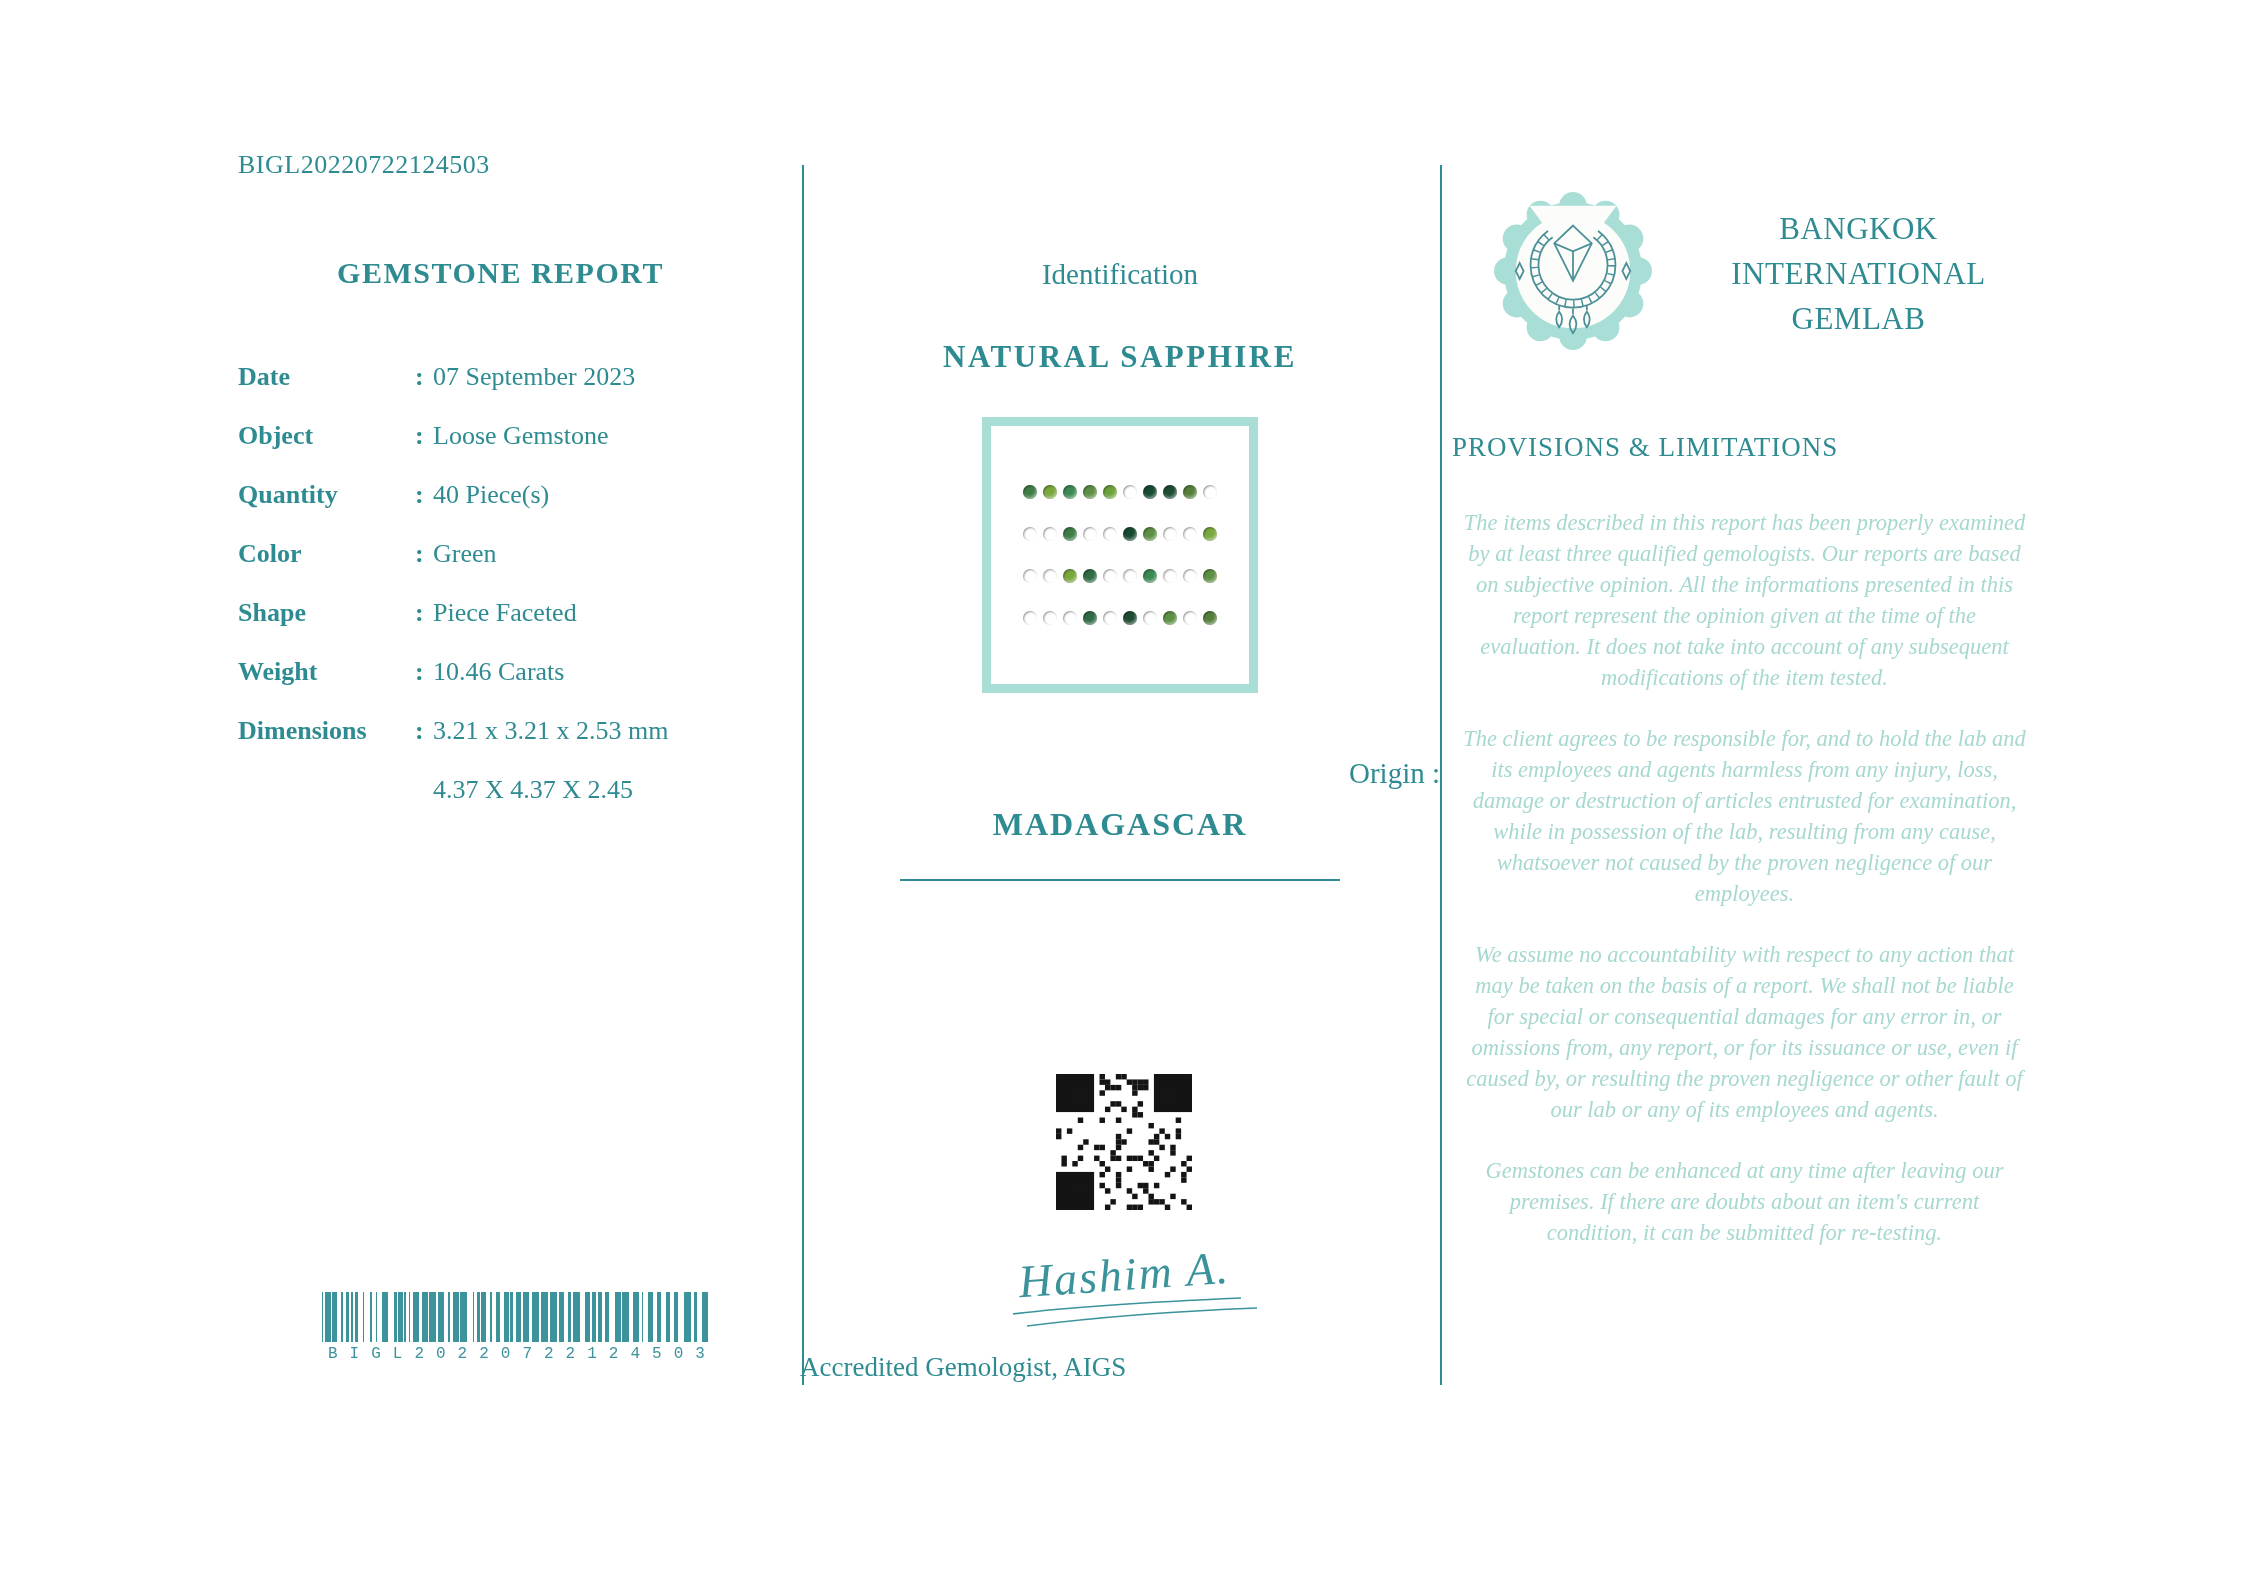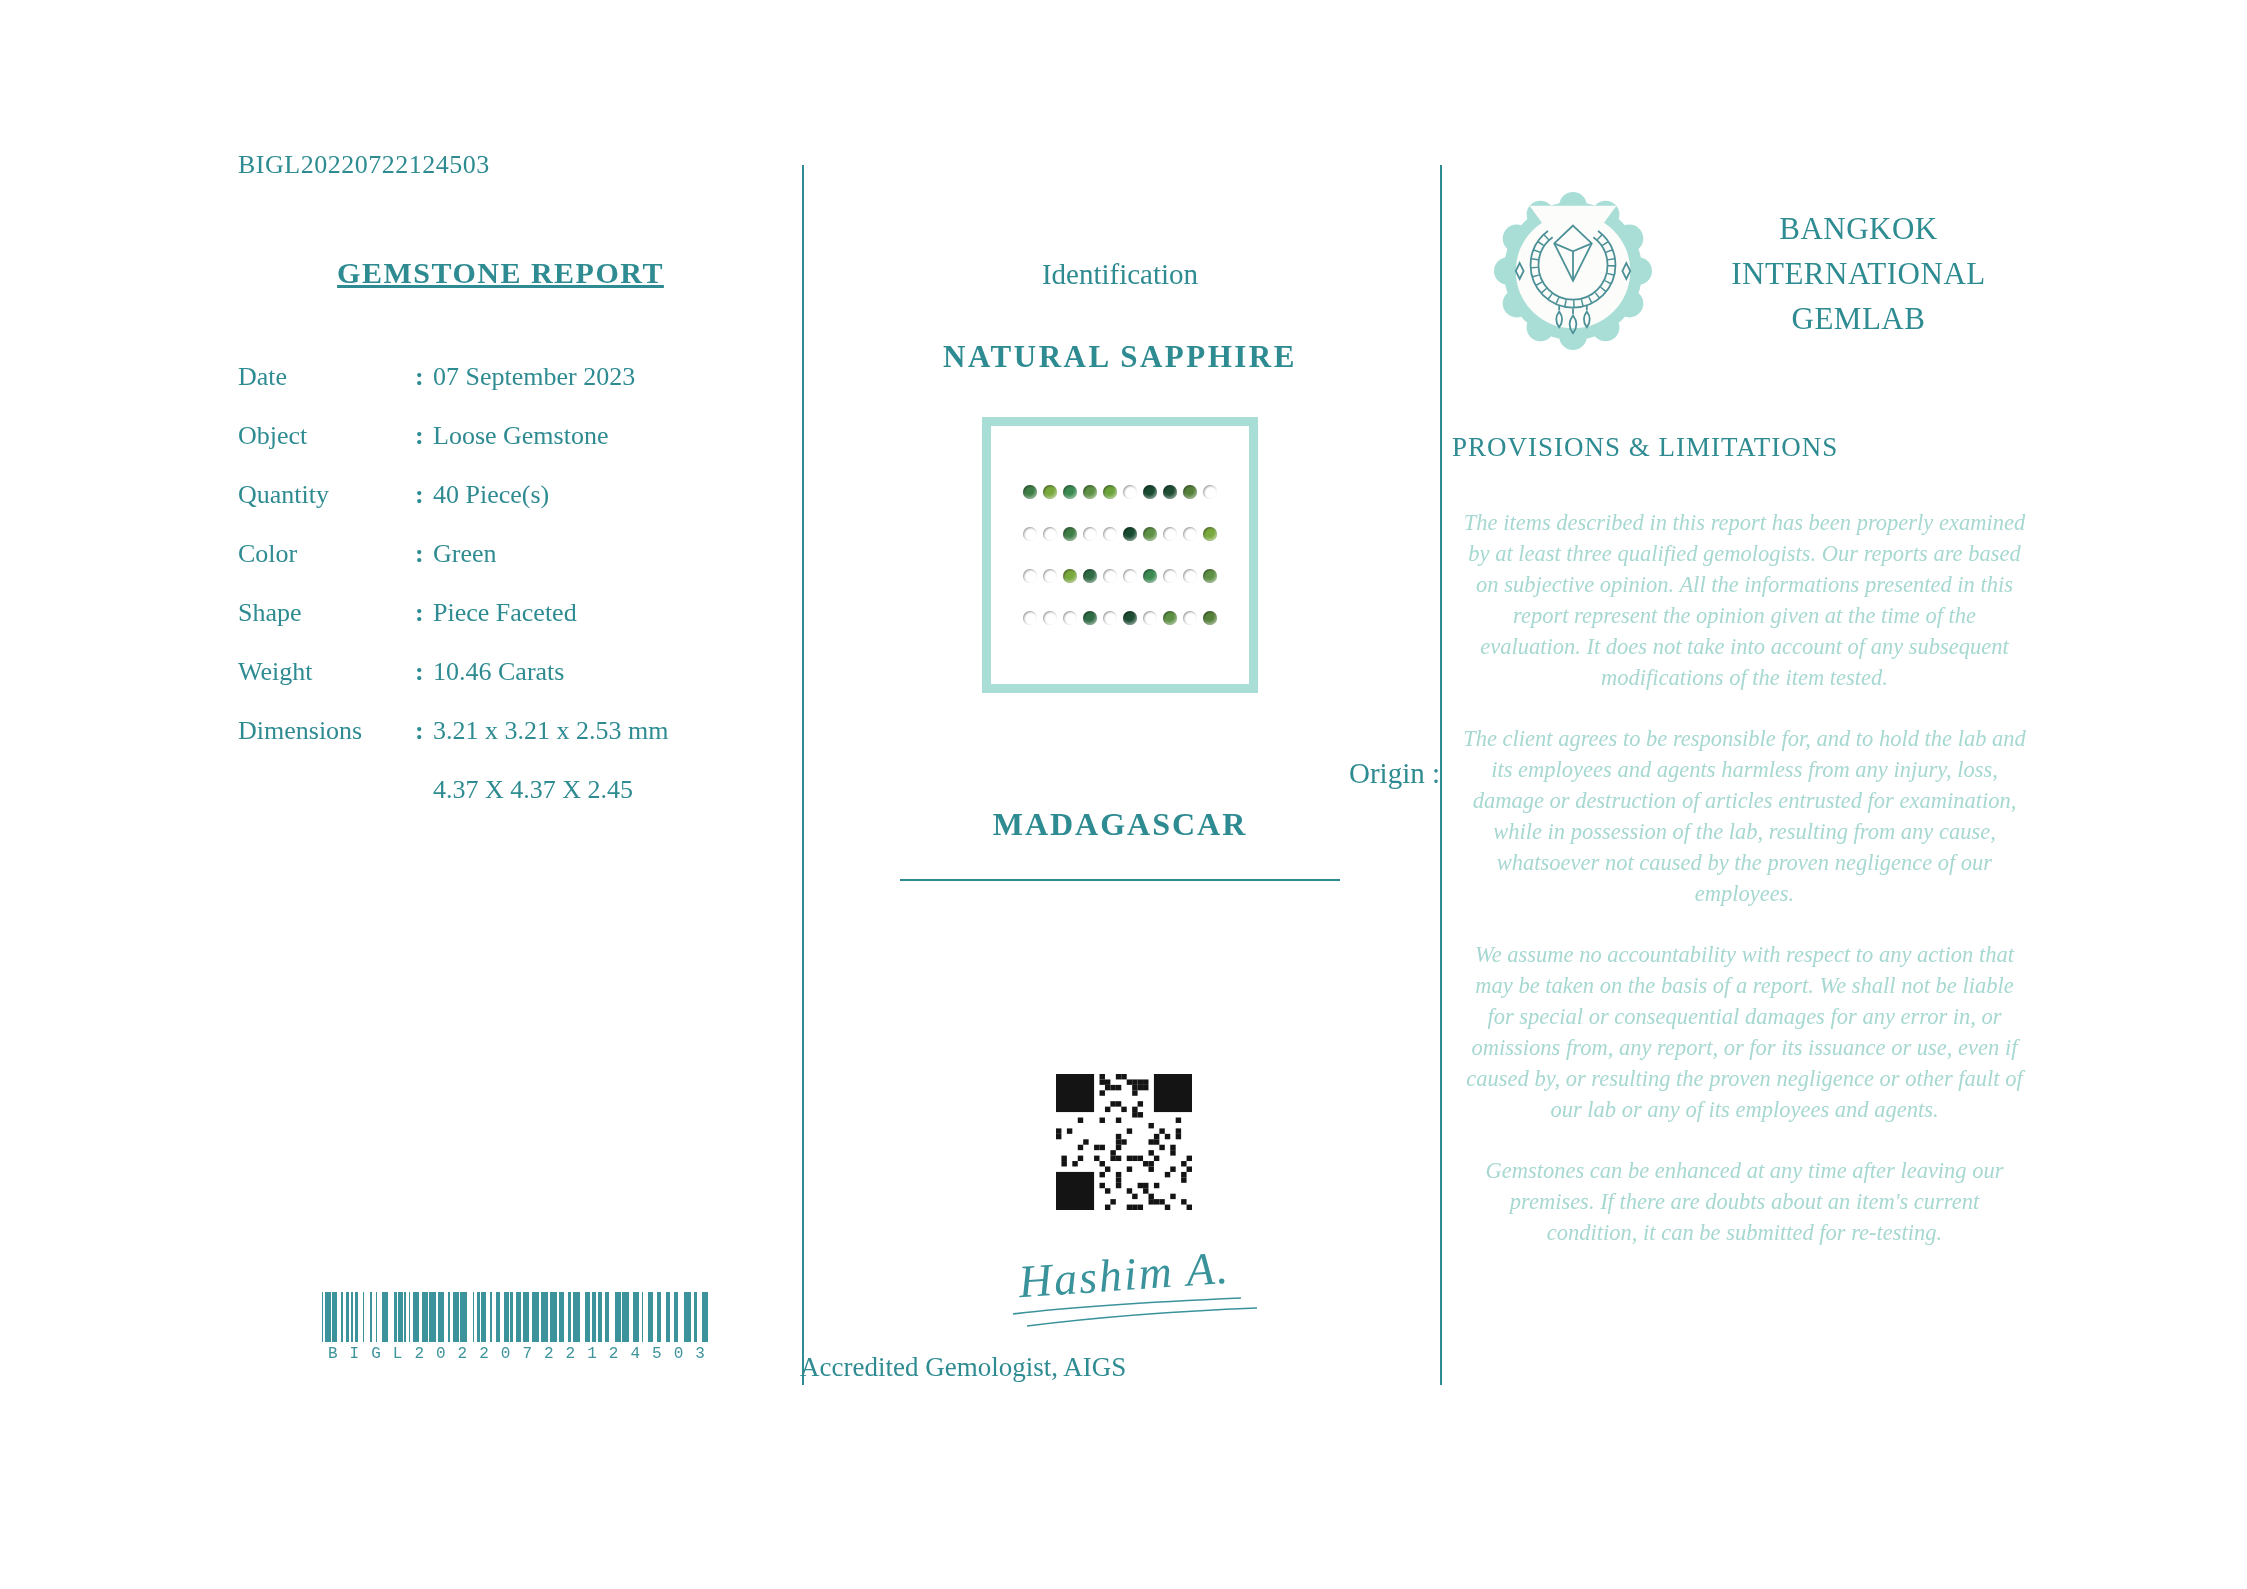--- a/index.html
+++ b/index.html
@@ -12,24 +12,24 @@
     overflow:hidden;
   }
   .vdivider{position:absolute;top:165px;height:1220px;width:2px;background:#2e8b91;}
   .hrule{border:none;border-top:2px solid #2e8b91;margin:0 auto;}
 
   
   .report-number{position:absolute;left:238px;top:150px;font-size:26px;letter-spacing:.5px;}
 
   
   .col-left{position:absolute;left:238px;top:256px;width:525px;}
-  .report-title{text-align:center;font-size:30px;font-weight:700;letter-spacing:1.5px;text-decoration:underline;}
+  .report-title{text-align:center;font-size:30px;font-weight:700;letter-spacing:1.5px;}
   .details{margin-top:72px;}
   .detail-row{display:flex;font-size:26px;margin-bottom:29px;}
-  .detail-label{flex:0 0 177px;font-weight:400;}
+  .detail-label{flex:0 0 177px;font-weight:700;}
   .detail-sep{flex:0 0 18px;font-weight:700;}
   .detail-value{white-space:nowrap;}
   .comments-block{position:absolute;left:238px;top:872px;width:525px;text-align:center;}
   .comments-rule{width:450px;}
   .comments-label{margin-top:32px;font-size:29px;font-weight:700;}
   .comments-text{margin-top:16px;font-size:29px;}
 
   
   .barcode{position:absolute;left:320px;top:1292px;width:400px;}
   .barcode-bars{display:block;width:400px;height:50px;}

